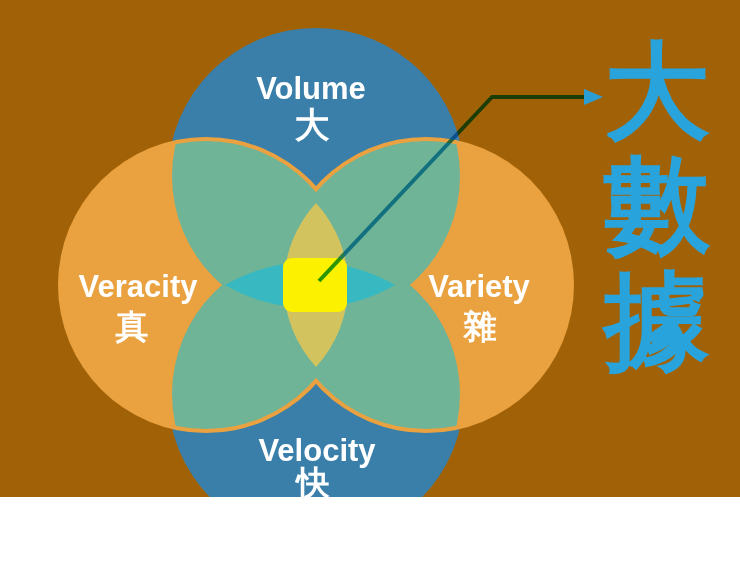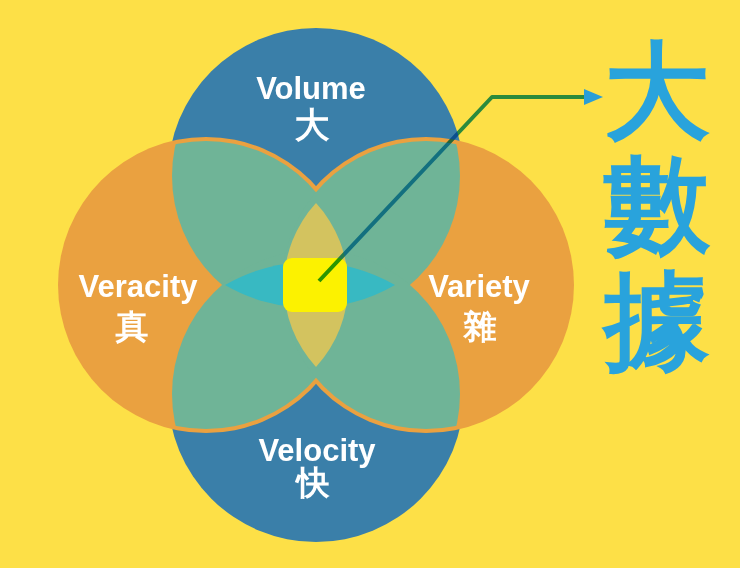--- a/index.html
+++ b/index.html
@@ -1,20 +1,20 @@
 <!DOCTYPE html>
 <html><head>
 <meta charset="utf-8">
 <style>
   html, body { margin: 0; padding: 0; background: #ffffff; }
   .stage {
     position: relative;
     width: 740px;
-    height: 568px;
-    background: #fde047;
+    height: 497px;
+    background: #a16207;
     overflow: hidden;
     font-family: "Liberation Sans", sans-serif;
   }
   svg { display: block; }
   text.set-name {
     font-family: "Liberation Sans", sans-serif;
     font-weight: bold;
     fill: #ffffff;
   }
   text.set-zh {

